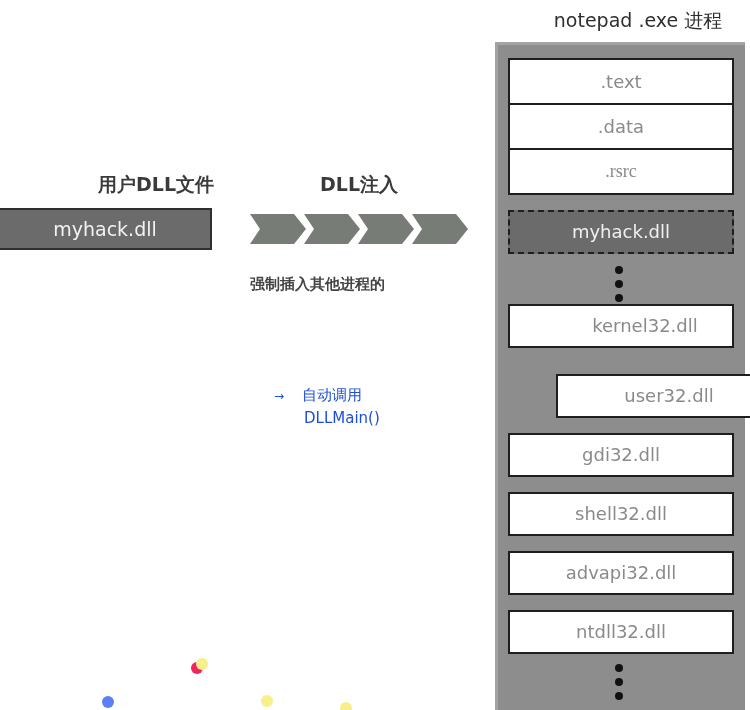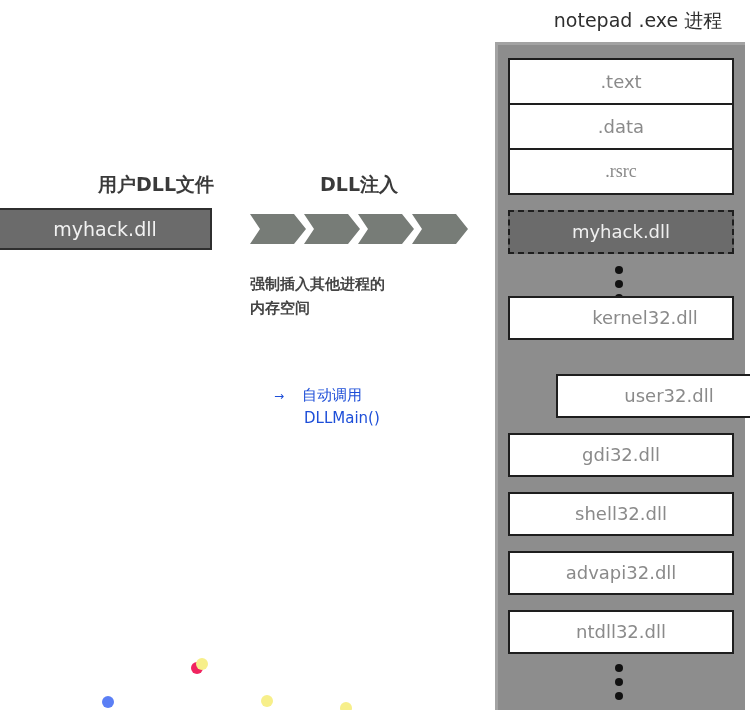--- a/index.html
+++ b/index.html
@@ -77,21 +77,20 @@
     <g fill="#777c77">
       <polygon points="0,2 44,2 56,17 44,32 0,32 10,17"></polygon>
       <polygon points="54,2 98,2 110,17 98,32 54,32 64,17"></polygon>
       <polygon points="108,2 152,2 164,17 152,32 108,32 118,17"></polygon>
       <polygon points="162,2 206,2 218,17 206,32 162,32 172,17"></polygon>
     </g>
   </svg>
 </div>
 <div class="abs desc1">
   <div>强制插入其他进程的</div>
-  <div>内存空间</div>
 </div>
 <div class="abs desc2">
   <div><span class="arrow">→</span><span>自动调用</span></div>
   <div class="line2">DLLMain()</div>
 </div>
 
 <div class="abs proc-title">notepad .exe 进程</div>
 <div class="abs proc-col"></div>
 
 <div class="abs seg-group">
@@ -101,21 +100,21 @@
 </div>
 
 <div class="abs mod injected" style="top:210px;">myhack.dll</div>
 
 <div class="abs dots" style="top:266px;">
   <div class="dot"></div>
     <div class="dot"></div>
     <div class="dot"></div>
 </div>
 
-<div class="abs mod" style="top:296px;padding-left:48px;">kernel32.dll</div>
+<div class="abs mod" style="top:304px;padding-left:48px;">kernel32.dll</div>
 <div class="abs mod" style="top:374px;margin-left:48px;">user32.dll</div>
 <div class="abs mod" style="top:433px;">gdi32.dll</div>
 <div class="abs mod" style="top:492px;">shell32.dll</div>
 <div class="abs mod" style="top:551px;">advapi32.dll</div>
 <div class="abs mod" style="top:610px;">ntdll32.dll</div>
 
 <div class="abs dots" style="top:664px;">
   <div class="dot"></div>
     <div class="dot"></div>
     <div class="dot"></div>

